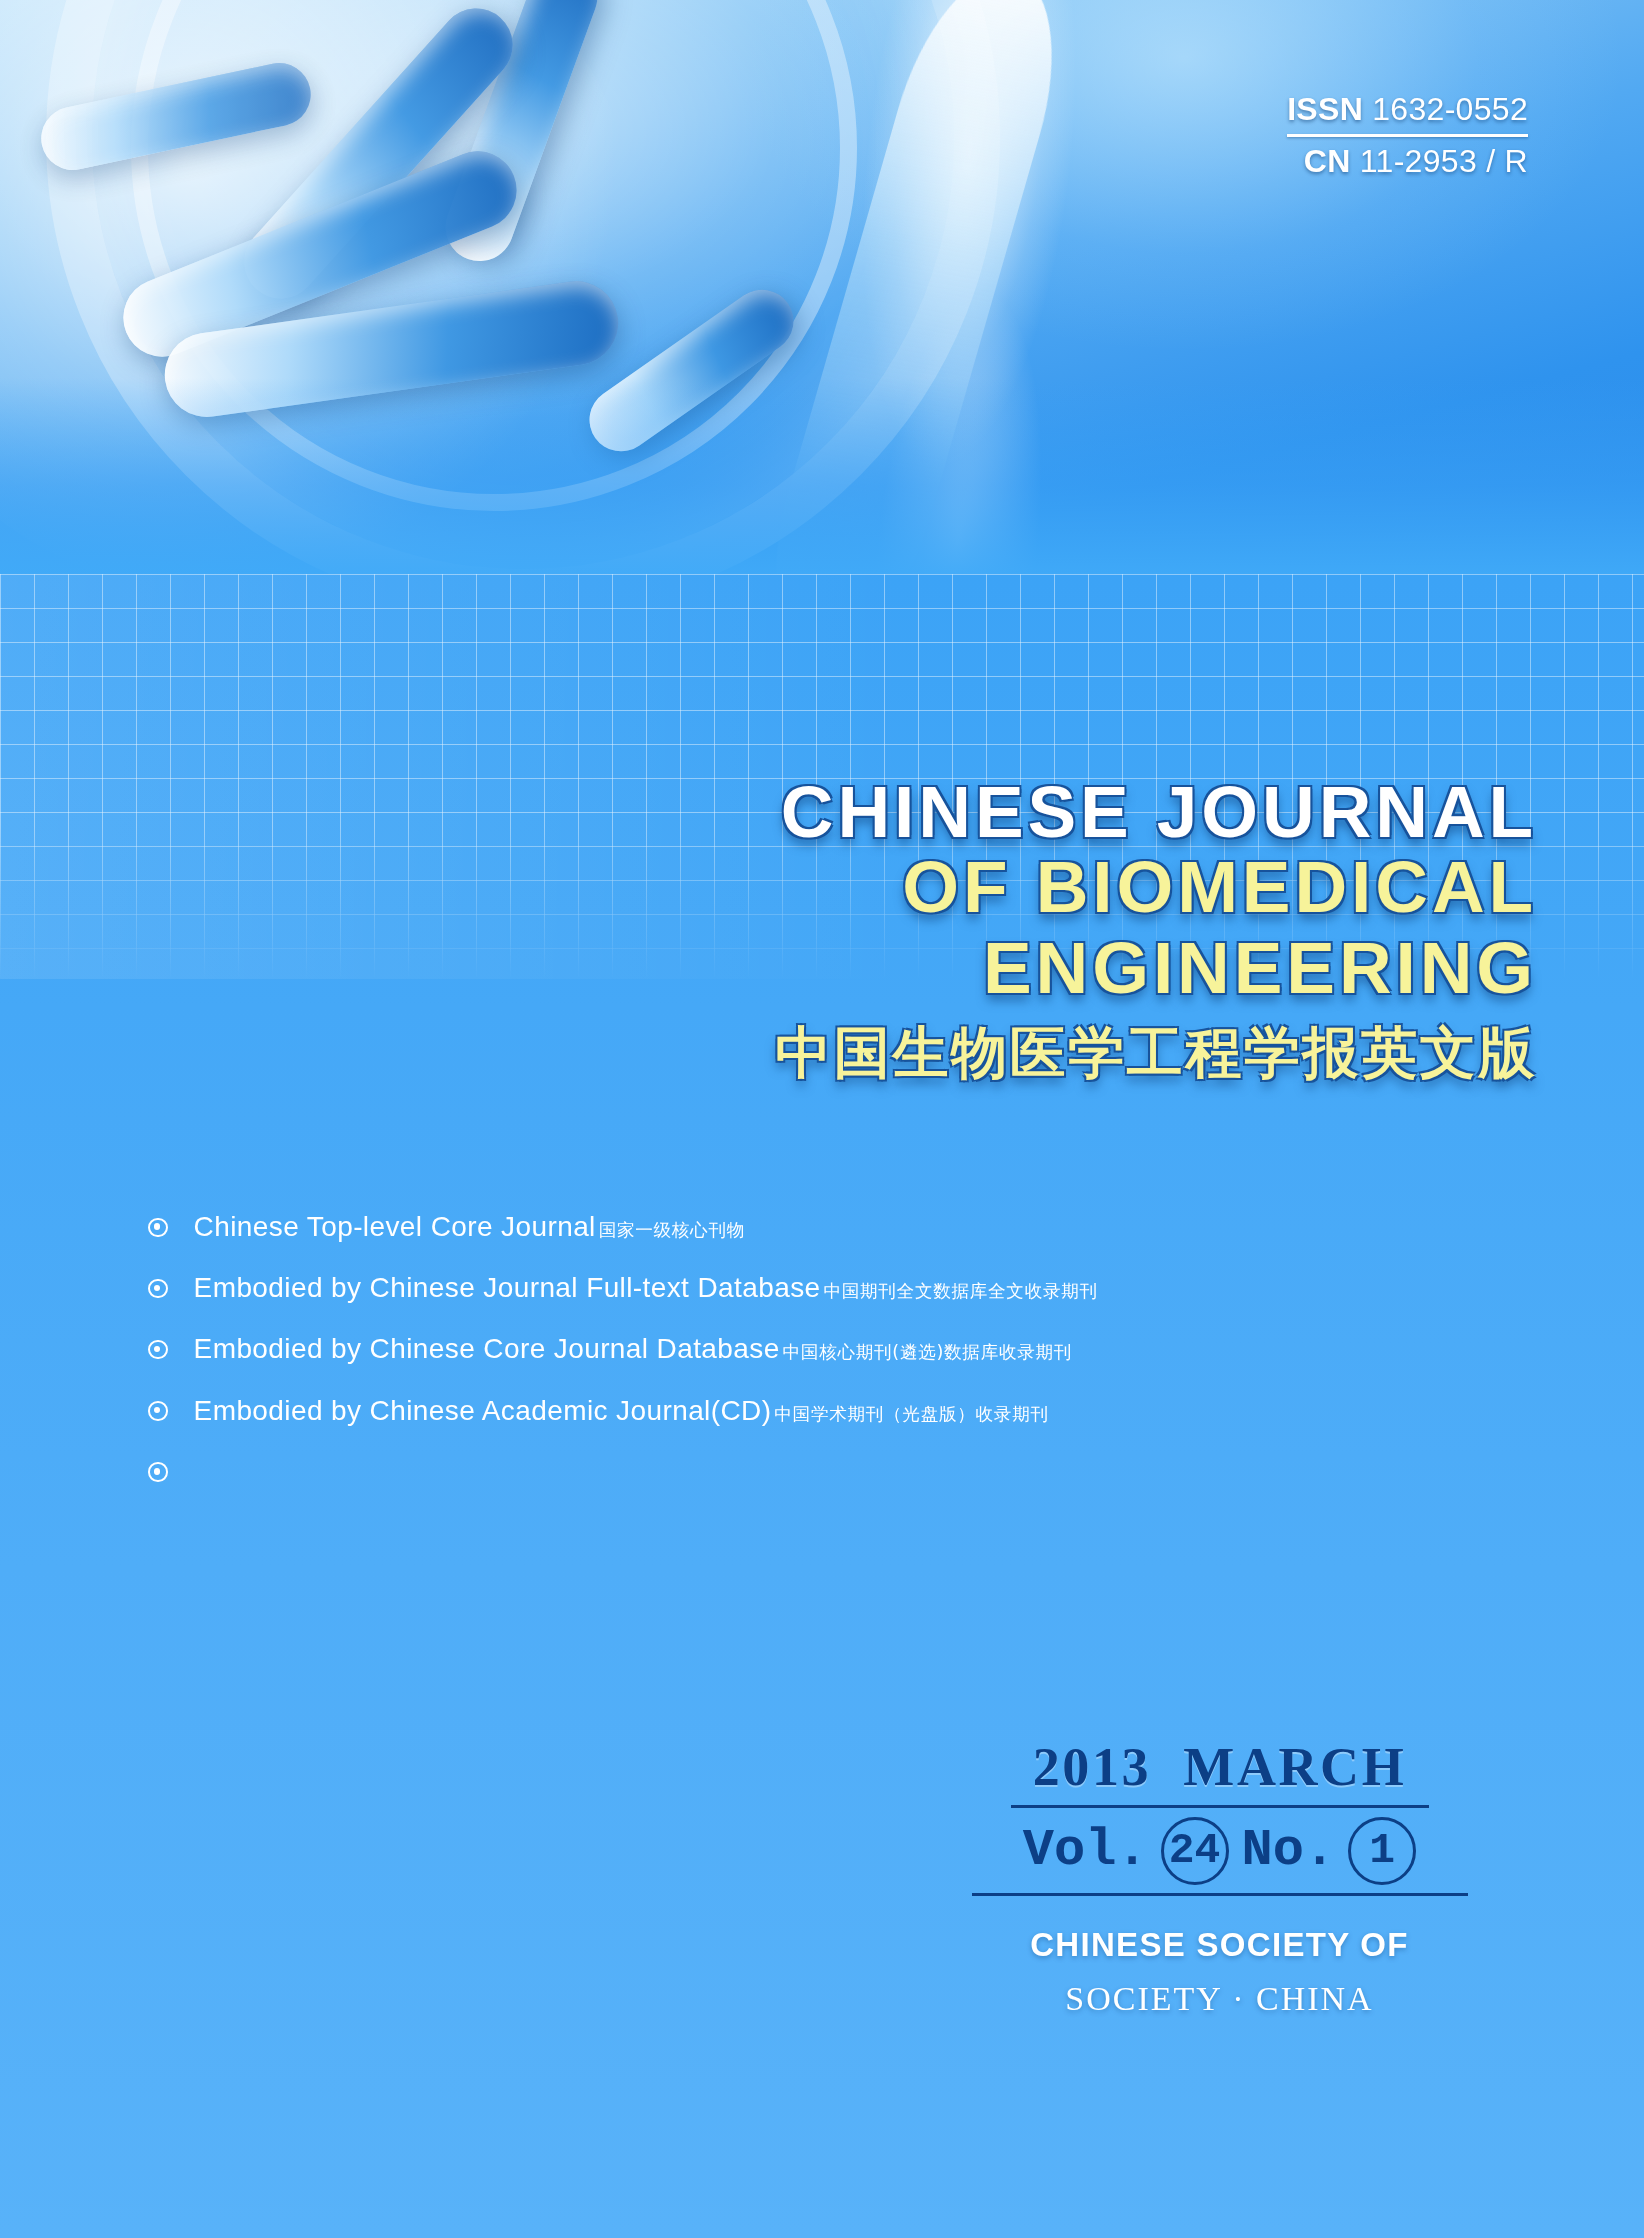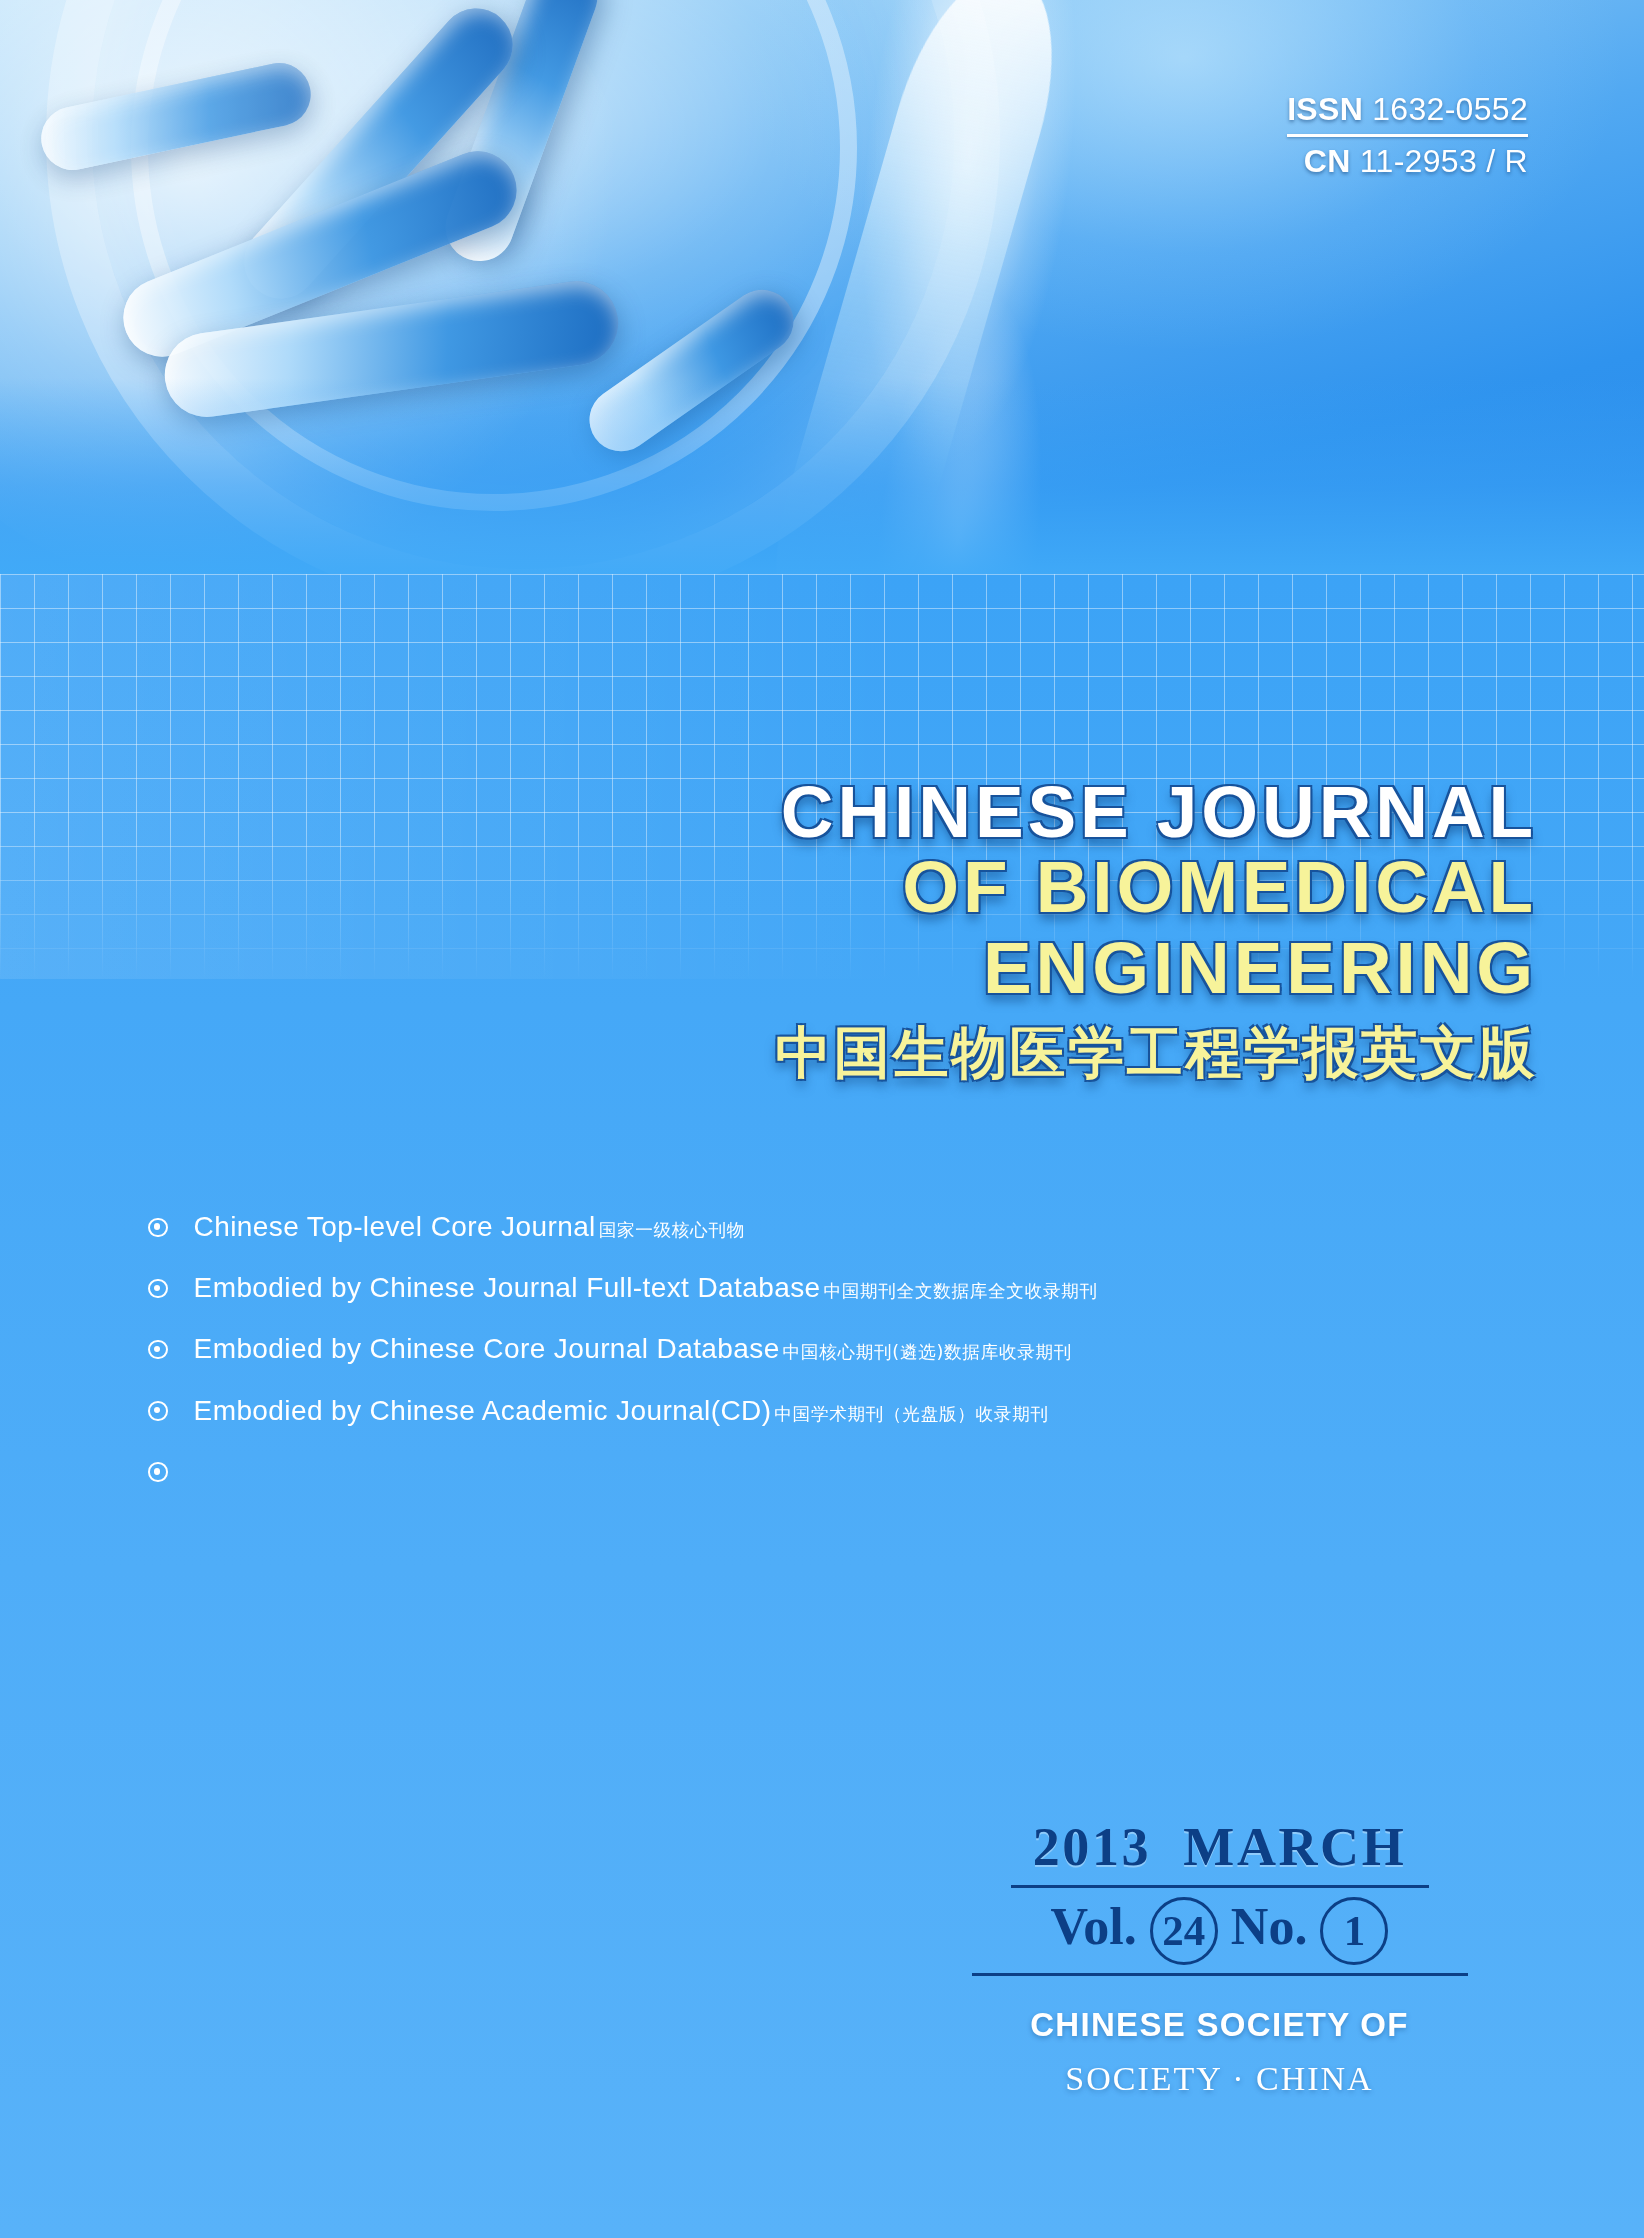--- a/index.html
+++ b/index.html
@@ -220,44 +220,45 @@
     font-size: 17.6px;
     color: #ffffff;
     letter-spacing: 0.7px;
     white-space: nowrap;
     font-family: "DejaVu Sans", sans-serif;
   }
 
   
   .issue-block {
     position: absolute;
-    right: 131px; top: 1816px;
+    right: 131px; top: 1736px;
     text-align: center;
     width: 587px;
   }
   .issue-date {
     font-family: "Liberation Serif", serif;
     font-weight: bold;
     font-size: 54px;
     color: #0c3f86;
     letter-spacing: 2.6px;
     white-space: nowrap;
     text-shadow: 0 2px 0 rgba(255,255,255,0.35);
   }
   .issue-rule {
     height: 3.3px;
     background: #0c3f86;
     margin: 6.5px auto 9.1px auto;
     width: 418px;
   }
   .issue-vol {
     display: flex;
+    align-items: center;
     justify-content: center;
     gap: 13px;
-    font-family: Liberation Serif, serif;
+    font-family: Liberation Mono, monospace;
     font-weight: bold;
     font-size: 52px;
     color: #0c3f86;
     white-space: nowrap;
   }
   .circle-num {
     display: inline-flex;
     align-items: center;
     justify-content: center;
     width: 68px; height: 68px;

